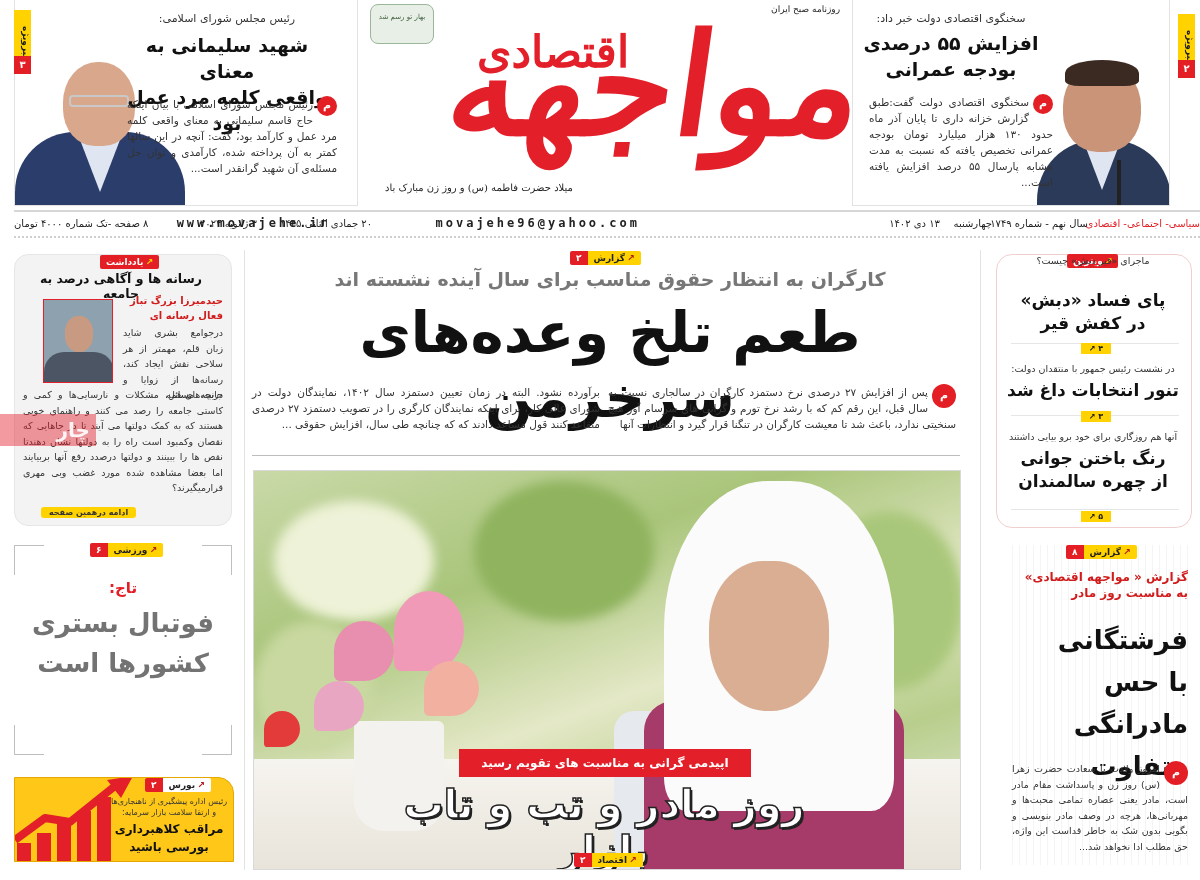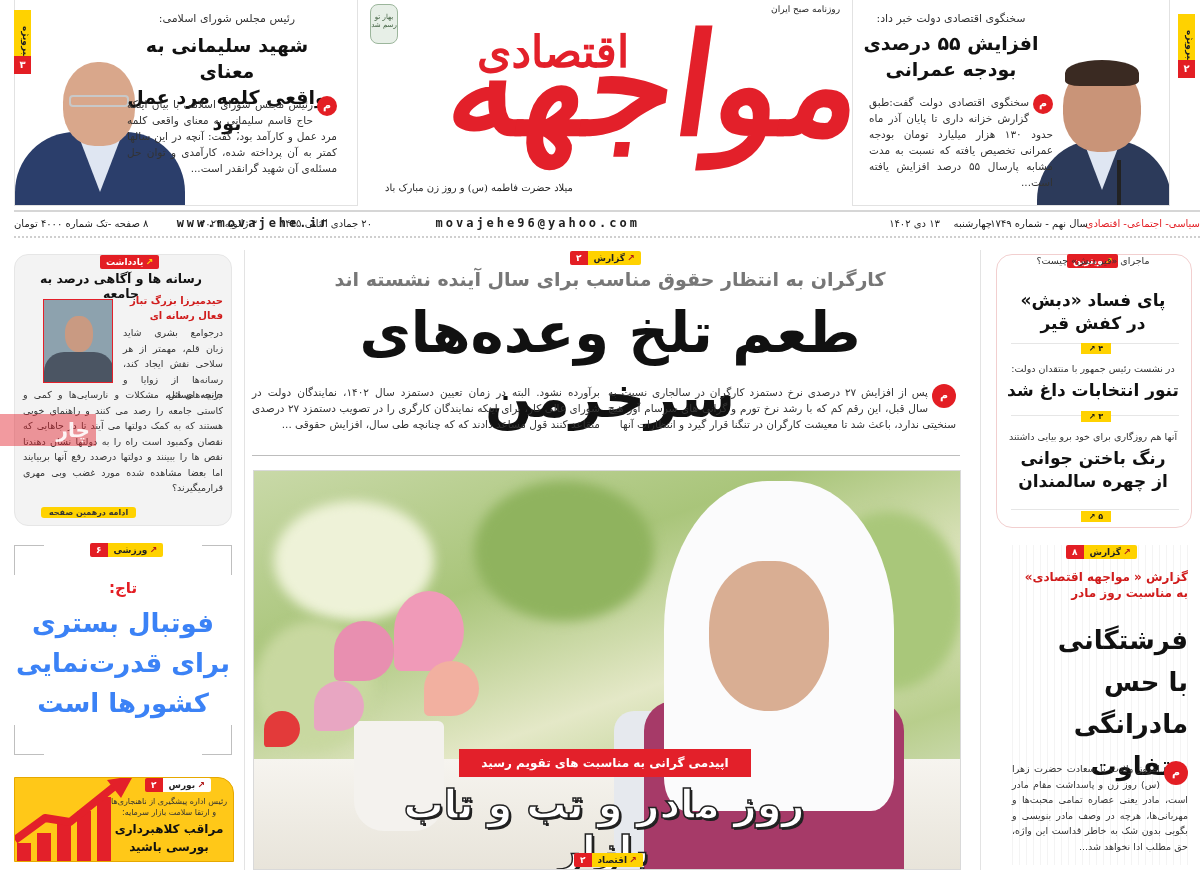--- a/index.html
+++ b/index.html
@@ -24,21 +24,21 @@
 
   .side-tab { position: absolute; width: 17px; top: 10px; height: 64px; background: #ffd200; font-size: 9px; font-weight: bold; color: #222; writing-mode: vertical-rl; text-align: center; padding-top: 3px; }
   .side-tab .num { position: absolute; bottom: 0; left: 0; width: 17px; height: 18px; background: #e31e24; color: #fff; writing-mode: horizontal-tb; font-size: 10px; line-height: 18px; }
 
   
   .masthead { position: absolute; left: 360px; top: 0; width: 490px; height: 206px; }
   .mast-logo { position: absolute; left: 90px; top: 10px; font-family: "DejaVu Serif", serif; font-weight: bold; font-size: 140px; line-height: 150px; color: #e3202a; letter-spacing: -8px; transform: skewX(-8deg); }
   .mast-sub { position: absolute; left: 117px; top: 26px; font-family: "DejaVu Serif", serif; font-size: 44px; font-weight: bold; color: #e3202a; }
   .mast-tag { position: absolute; left: 25px; top: 182px; font-size: 10px; font-family: "DejaVu Serif", serif; color: #222; }
   .mast-daily { position: absolute; right: 10px; top: 4px; font-size: 9px; color: #222; font-family: "DejaVu Serif", serif; }
-  .mast-seal { position: absolute; left: 10px; top: 4px; width: 28px; height: 40px; background: #e7efe7; border: 1px solid #9cb69c; border-radius: 8px; font-size: 7px; color: #406040; text-align: center; padding-top: 8px; }
+  .mast-seal { position: absolute; left: 10px; top: 4px; width: 64px; height: 40px; background: #e7efe7; border: 1px solid #9cb69c; border-radius: 8px; font-size: 7px; color: #406040; text-align: center; padding-top: 8px; }
 
   
   .info-strip { position: absolute; top: 210px; left: 14px; width: 1186px; height: 32px; border-top: 2px solid #d6d6d6; }
   .info-strip .dots { position: absolute; bottom: 4px; left: 0; right: 0; height: 3px; border-bottom: 2px dotted #cfcfcf; }
   .info-item { position: absolute; top: 6px; font-size: 10px; color: #222; white-space: nowrap; }
   .info-mono { font-family: "DejaVu Sans Mono", monospace; font-size: 12px; letter-spacing: 3px; font-weight: bold; top: 4px; }
   .info-red { color: #e31e24; }
 
   
   .tag { position: absolute; height: 14px; font-size: 9px; font-weight: bold; display: flex; direction: rtl; border-radius: 2px; overflow: hidden; }
@@ -70,21 +70,21 @@
   .note-author { position: absolute; top: 38px; right: 8px; width: 96px; font-size: 10px; font-weight: bold; color: #d01c1c; line-height: 15px; text-align: right; }
   .note-photo { position: absolute; top: 44px; left: 28px; width: 70px; height: 84px; border: 1.5px solid #e3202a; background: #8da2ae; overflow: hidden; }
   .note-text-top { position: absolute; top: 70px; right: 8px; width: 100px; font-size: 9.5px; line-height: 15.5px; color: #333; text-align: justify; }
   .note-text-bot { position: absolute; top: 132px; right: 8px; width: 200px; font-size: 9.5px; line-height: 15.5px; color: #333; text-align: justify; }
   .note-more { position: absolute; top: 252px; left: 26px; background: #ffd200; font-size: 8px; padding: 1px 8px; border-radius: 3px; font-weight: bold; color: #333; }
   .watermark { position: absolute; left: 0; top: 414px; width: 96px; height: 32px; background: rgba(227, 32, 42, 0.45); color: rgba(255,255,255,0.9); font-size: 20px; font-weight: bold; text-align: right; padding-right: 6px; line-height: 32px; }
 
   .sport-box { position: absolute; left: 14px; top: 545px; width: 218px; height: 210px; }
   .corner { position: absolute; width: 30px; height: 30px; border-color: #bfbfbf; border-style: solid; }
   .sport-kicker { position: absolute; top: 50px; width: 218px; text-align: center; color: #e31e24; font-weight: bold; font-size: 15px; }
-  .sport-head { position: absolute; top: 68px; width: 218px; text-align: center; font-weight: bold; font-size: 26px; line-height: 40px; color: #3b82f6; }
+  .sport-head { position: absolute; top: 68px; width: 218px; text-align: center; font-weight: bold; font-size: 26px; line-height: 40px; color: #737373; }
 
   .bourse-box { position: absolute; left: 14px; top: 777px; width: 220px; height: 85px; background: #ffc818; border-radius: 0 16px 0 0; overflow: hidden; border: 1px solid #e6a800; }
   .bars { position: absolute; left: 0; bottom: 0; width: 100px; height: 70px; }
   .bar { position: absolute; bottom: 0; width: 14px; background: #e3202a; }
   .bourse-kicker { position: absolute; top: 18px; right: 6px; width: 116px; font-size: 8px; line-height: 11px; color: #333; text-align: center; }
   .bourse-head { position: absolute; top: 42px; right: 6px; width: 116px; font-size: 12px; font-weight: bold; line-height: 18px; color: #111; text-align: center; }
 
   
   .vitrine { position: absolute; left: 996px; top: 254px; width: 196px; height: 274px; border: 1px solid #f2cfcf; border-radius: 16px; background: #fff; padding-left: 40px; }
   .v-kicker { position: absolute; width: 196px; text-align: center; font-size: 9.5px; color: #333; }
@@ -192,21 +192,20 @@
   <div class="corner" style="right:0; top:0; border-width:1px 1px 0 0;"></div>
   <div class="corner" style="left:0; bottom:0; border-width:0 0 1px 1px;"></div>
   <div class="corner" style="right:0; bottom:0; border-width:0 1px 1px 0;"></div>
   <div class="tag" style="left:76px; top:-2px;">
     <span class="t-label"><span class="arrow-mini">↗</span><span>ورزشی</span></span>
     <span class="t-num">۶</span>
   </div>
   <div class="sport-kicker" style="top:34px;">تاج:</div>
   <div class="sport-head" style="top:58px;">
     <div>فوتبال بستری</div>
-    <div>برای قدرت‌نمایی</div>
     <div>کشورها است</div>
   </div>
 </div>
 
 <div class="bourse-box">
   <div class="bars">
     <div class="bar" style="left:2px; height:18px;"></div>
     <div class="bar" style="left:22px; height:28px;"></div>
     <div class="bar" style="left:42px; height:38px;"></div>
     <div class="bar" style="left:62px; height:50px;"></div>

